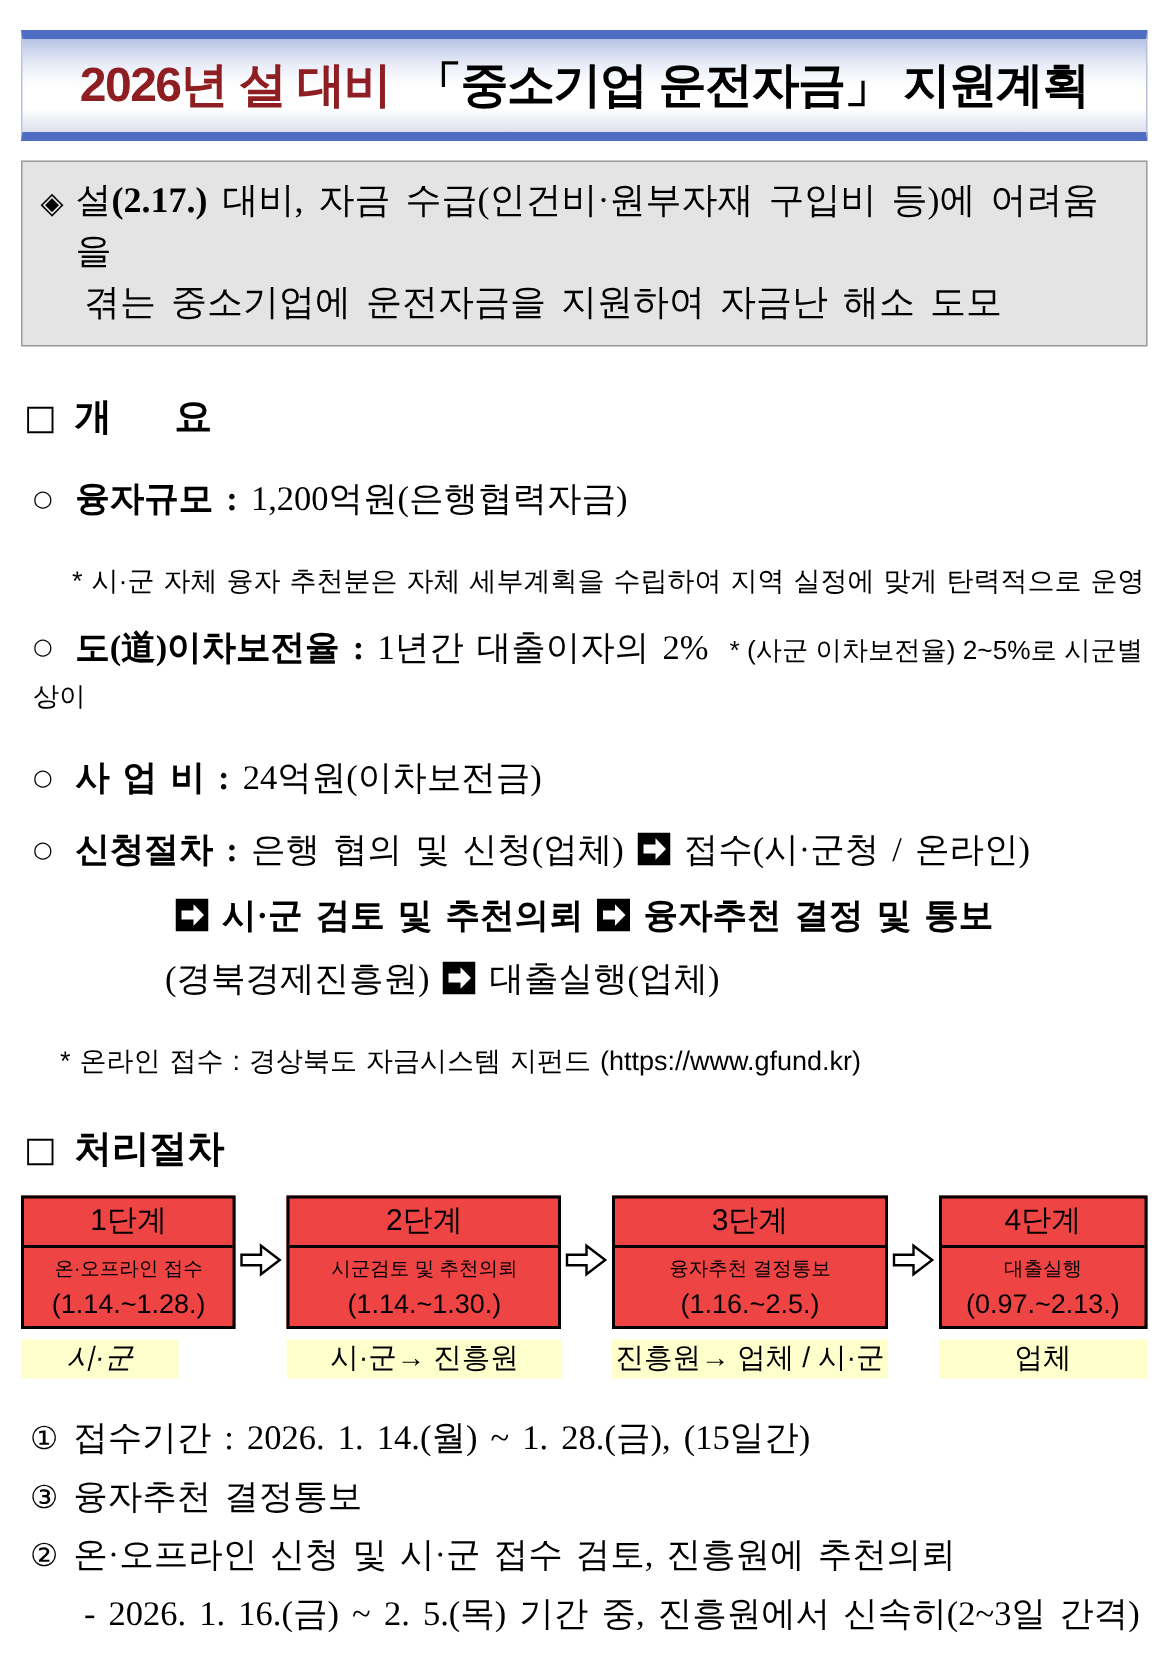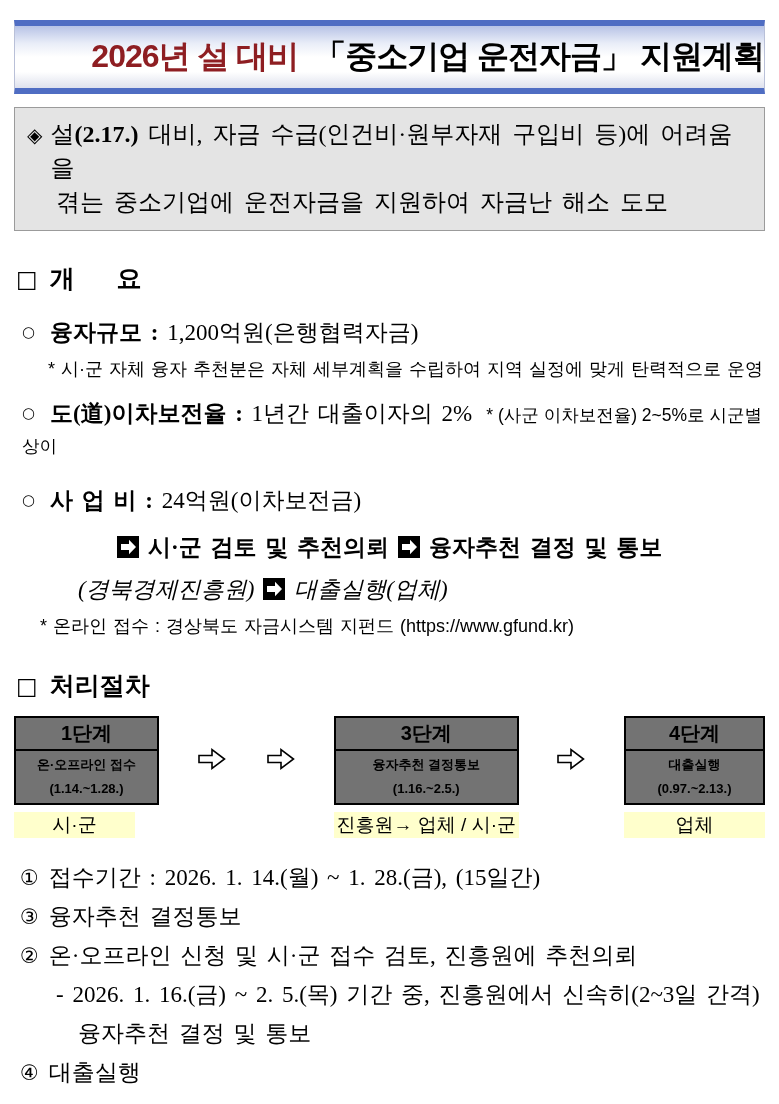--- a/index.html
+++ b/index.html
@@ -9,21 +9,21 @@
   }
   .page { position:relative; width:779px; height:1104px; }
   .pre { white-space:pre-wrap; }
 
   
   .title-banner {
     margin:20px 14px 0 14px; height:62px;
     border-top:6px solid #4f6dc3; border-bottom:6px solid #4f6dc3;
     border-left:1px solid #b9c0d8; border-right:1px solid #b9c0d8;
     background:linear-gradient(180deg,#b7c3e6 0%,#e9edf8 28%,#ffffff 50%,#ffffff 74%,#dee1ed 100%);
-    display:flex; align-items:center; justify-content:flex-end;
+    display:flex; align-items:center; justify-content:center;
   }
   .title {
     margin:0; font-family:"Liberation Sans","DejaVu Sans",sans-serif;
     font-weight:bold; font-size:32px; white-space:nowrap; letter-spacing:-1px;
   }
   .t-red  { color:#8e1e22; margin-right:8px; }
   .t-black{ color:#000; }
 
   
   .summary-box {
@@ -39,44 +39,44 @@
     margin:26px 0 0 16px; font-family:"Liberation Sans","DejaVu Sans",sans-serif;
     font-weight:bold; font-size:25px; line-height:42px;
   }
   .sec-marker { font-weight:normal; font-family:"DejaVu Sans",sans-serif; font-size:23px; margin-right:12px; }
 
   
   .o-item { margin:17px 14px 0 22px; font-size:23px; line-height:30px; word-spacing:3px; }
   .bullet  { font-family:"DejaVu Sans",sans-serif; font-size:15px; vertical-align:3px; margin-right:15px; }
   .o-label { font-weight:bold; }
   .o-note  {
-    margin:9px 0 0 26px; font-family:"Liberation Sans","DejaVu Sans",sans-serif;
+    margin:27px 0 0 26px; font-family:"Liberation Sans","DejaVu Sans",sans-serif;
     font-size:18px; line-height:24px; word-spacing:1px;
   }
   .inline-note { font-family:"Liberation Sans","DejaVu Sans",sans-serif; font-size:17.5px; margin-left:14px; word-spacing:0; }
   .proc-line2 { margin:14px 0 0 95px;font-weight:bold; }
-  .proc-line3 { margin:12px 0 0 56px;font-style:italic; }
+  .proc-line3 { margin:12px 0 0 88px; }
   .black-arrow { display:inline-block; width:22px; height:22px; margin:0 9px; vertical-align:-3px; }
 
   
   .flow { margin:9px 14px 0 14px; display:flex; justify-content:space-between; }
   .w1{ width:145px; } .w2{ width:185px; } .w3{ width:185px; } .w4{ width:141px; }
   .step-box {
-    border:2px solid #000; background:#737373; text-align:center;
-    font-family:"Liberation Sans","DejaVu Sans",sans-serif; font-weight:bold;
+    border:2px solid #000; background:#ef4444; text-align:center;
+    font-family:"Liberation Sans","DejaVu Sans",sans-serif; font-weight:normal;
   }
   .step-stage { font-size:20px; line-height:31px; border-bottom:2px solid #000; }
   .step-body  { padding:1px 0 3px 0; }
   .step-name  { font-size:13px; line-height:25px; white-space:nowrap; }
-  .step-period{ font-size:13px; line-height:23px; }
+  .step-period{ font-size:18px; line-height:23px; }
   .step-actor {
     margin-top:7px; background:#ffffcc; text-align:center;
     font-family:"Liberation Sans","DejaVu Sans",sans-serif; font-size:19px; line-height:26px;
   }
-  .actor-narrow { width:121px; }
+  .actor-narrow { width:105px;font-style:italic; }
   .flow-arrow { align-self:flex-start; margin-top:31px; flex:0 0 auto; padding:0 2px; }
 
   
   .details { margin:26px 14px 0 20px; font-size:23px; }
   .d-line { margin-top:11px; line-height:28px; word-spacing:3px; }
   .d-num  { font-family:"DejaVu Sans",sans-serif; font-size:21px; margin-right:10px; }
   .d-sub  { margin:11px 0 0 36px; }
   .d-sub2 { margin:11px 0 0 58px; }
 </style>
 </head>
@@ -112,20 +112,26 @@
 
   <div class="o-item">
     <span class="bullet">○</span><span class="o-label">도(道)이차보전율</span><span class="o-label pre"> : </span><span>1년간 대출이자의 2%</span><span class="inline-note">* (사군 이차보전율) 2~5%로 시군별 상이</span>
   </div>
 
   <div class="o-item" style="margin-top:24px;">
     <span class="bullet">○</span><span class="o-label pre">사 업 비</span><span class="o-label pre"> : </span><span>24억원(이차보전금)</span>
   </div>
 
   <div class="o-item">
+    <div>
+      <span class="bullet">○</span><span class="o-label">신청절차</span><span class="o-label pre"> : </span><span>은행 협의 및 신청(업체)</span><span class="black-arrow"><svg width="22" height="22" viewBox="0 0 22 22">
+            <rect width="22" height="22" fill="#000"></rect>
+            <path d="M4 8 h8 V3.8 L19 11 l-7 7.2 V14 H4 z" fill="#fff"></path>
+          </svg></span><span>접수(시·군청 / 온라인)</span>
+    </div>
     <div class="proc-line2">
       <span class="black-arrow" style="margin-left:0;"><svg width="22" height="22" viewBox="0 0 22 22">
             <rect width="22" height="22" fill="#000"></rect>
             <path d="M4 8 h8 V3.8 L19 11 l-7 7.2 V14 H4 z" fill="#fff"></path>
           </svg></span><span>시·군 검토 및 추천의뢰</span><span class="black-arrow"><svg width="22" height="22" viewBox="0 0 22 22">
             <rect width="22" height="22" fill="#000"></rect>
             <path d="M4 8 h8 V3.8 L19 11 l-7 7.2 V14 H4 z" fill="#fff"></path>
           </svg></span><span>융자추천 결정 및 통보</span>
     </div>
     <div class="proc-line3">
@@ -151,20 +157,30 @@
           <div class="step-period">(1.14.~1.28.)</div>
         </div>
       </div>
       <div class="step-actor actor-narrow">시·군</div>
     </div>
 
     <div class="flow-arrow"><svg width="30" height="24" viewBox="0 0 30 24">
           <path d="M2 8.5 h13 V2.5 L27.5 12 15 21.5 V15.5 H2 z" fill="#fff" stroke="#000" stroke-width="1.6"></path>
         </svg></div>
 
+    <div class="w2">
+      <div class="step-box">
+        <div class="step-stage">2단계</div>
+        <div class="step-body">
+          <div class="step-name">시군검토 및 추천의뢰</div>
+          <div class="step-period">(1.14.~1.30.)</div>
+        </div>
+      </div>
+      <div class="step-actor">시·군→ 진흥원</div>
+    </div>
 
     <div class="flow-arrow"><svg width="30" height="24" viewBox="0 0 30 24">
           <path d="M2 8.5 h13 V2.5 L27.5 12 15 21.5 V15.5 H2 z" fill="#fff" stroke="#000" stroke-width="1.6"></path>
         </svg></div>
 
     <div class="w3">
       <div class="step-box">
         <div class="step-stage">3단계</div>
         <div class="step-body">
           <div class="step-name">융자추천 결정통보</div>

